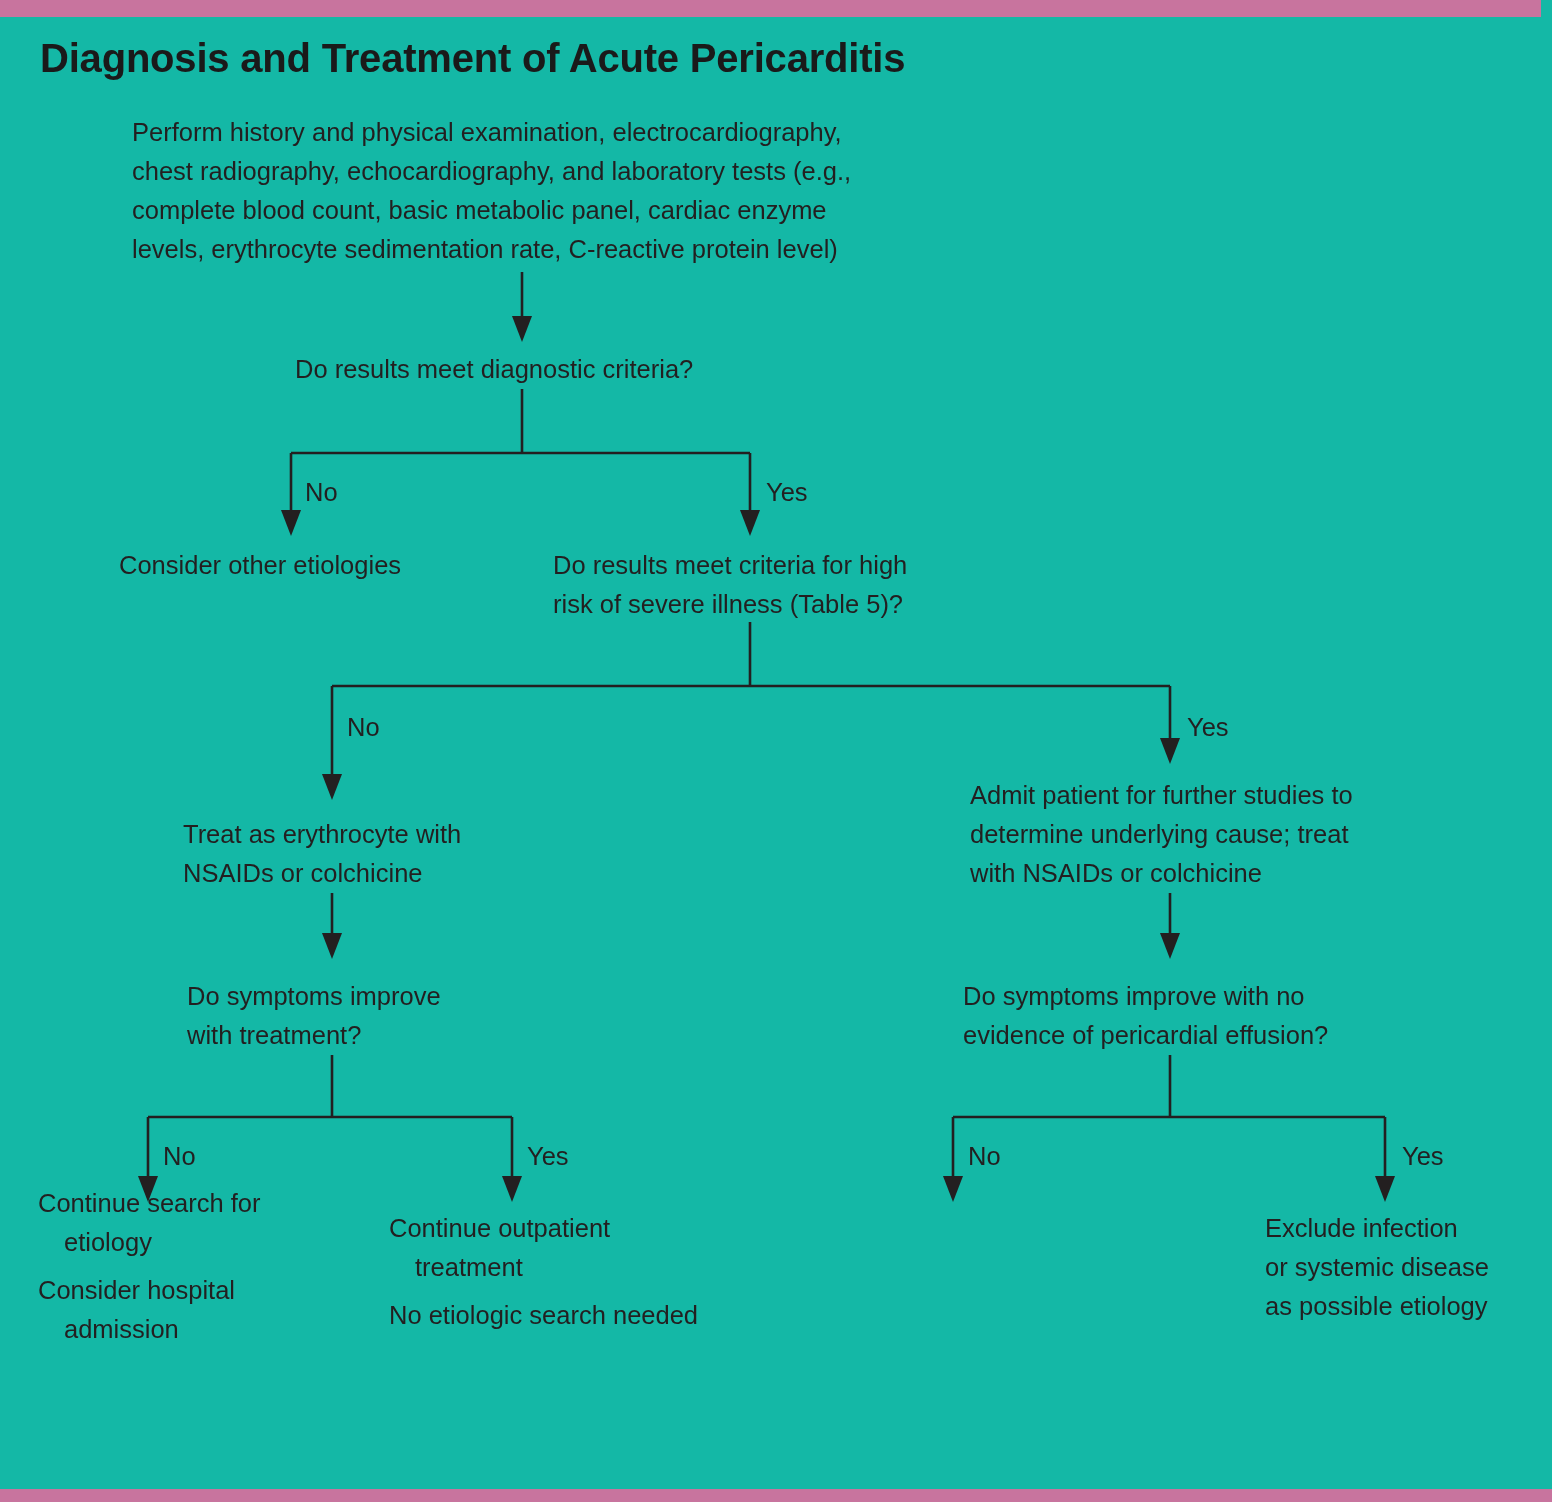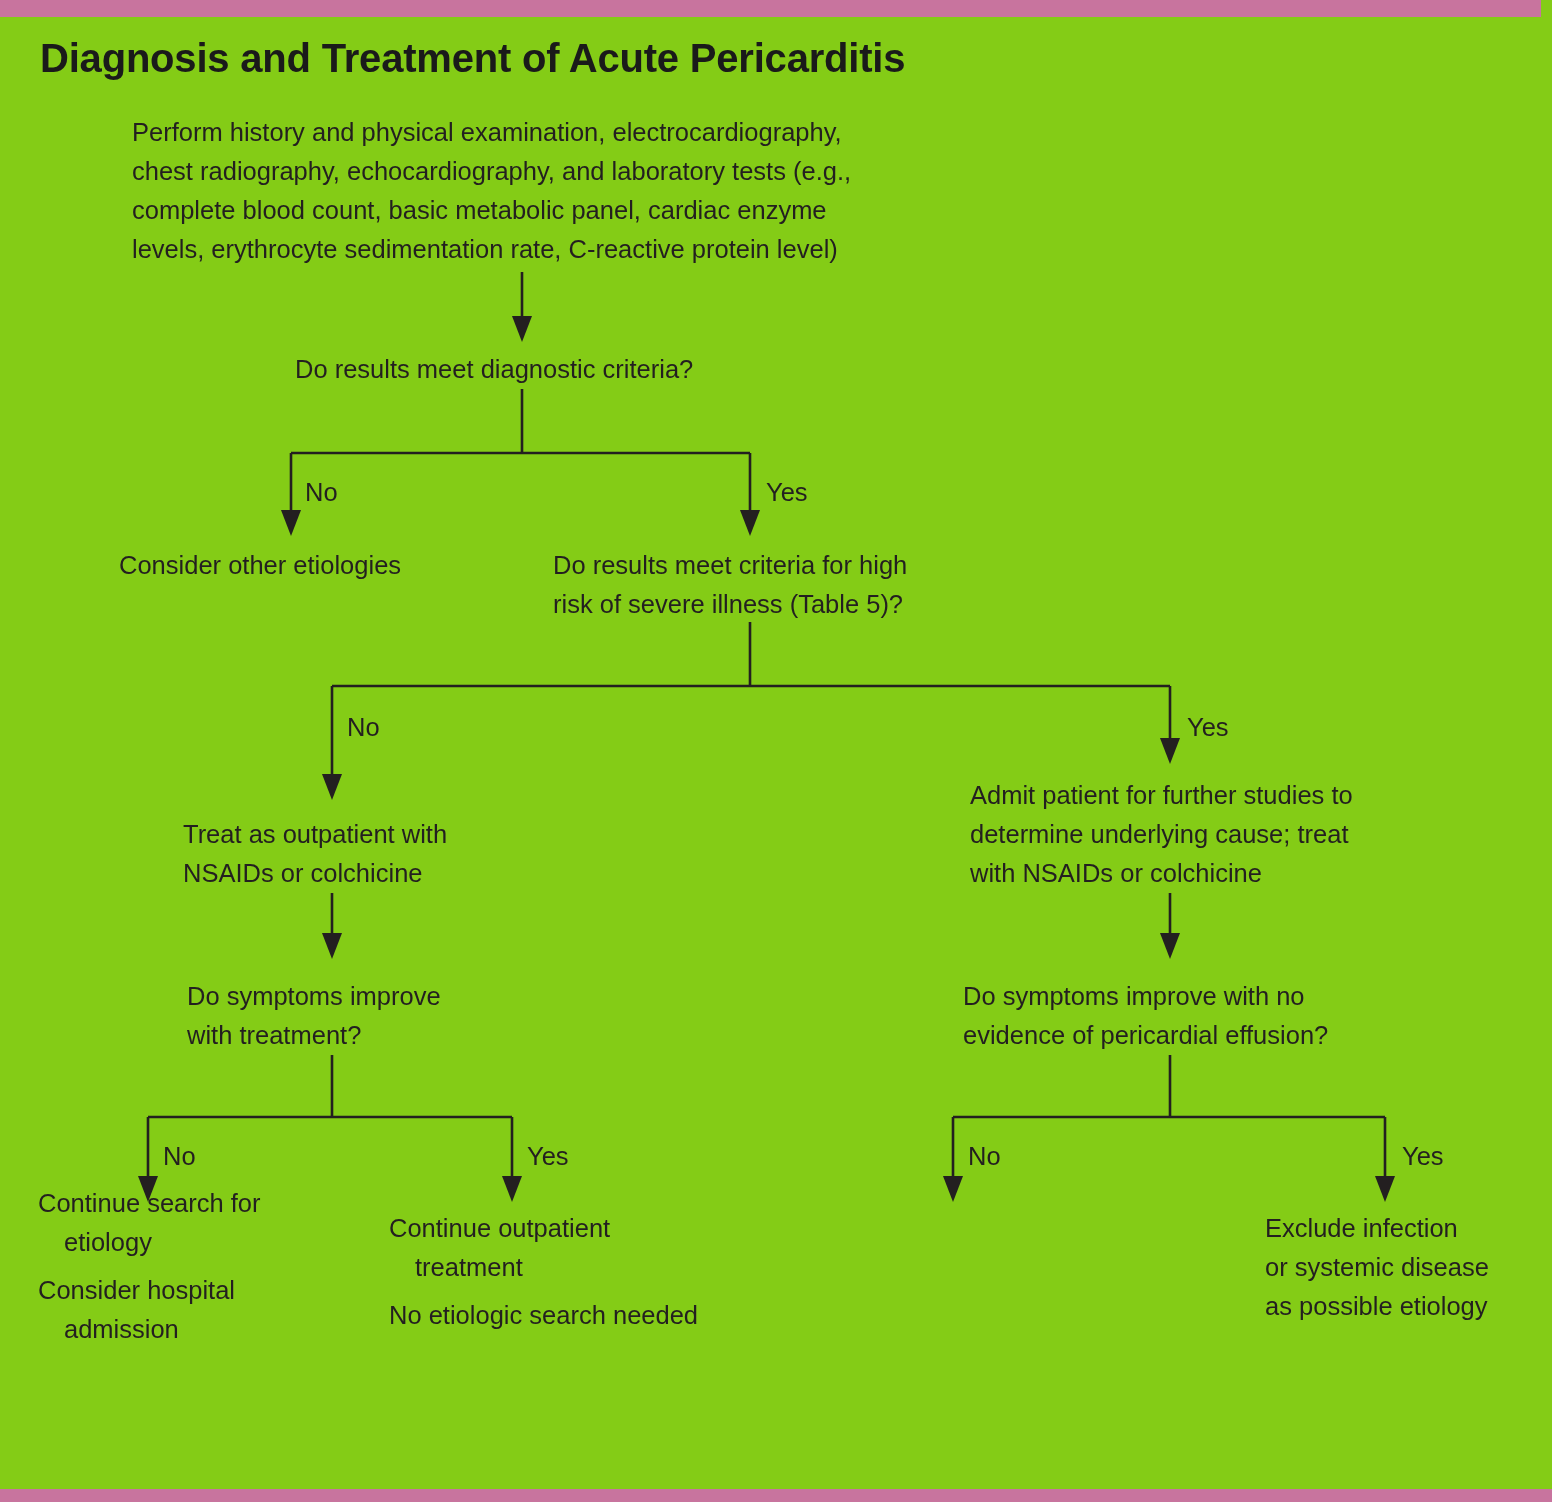--- a/index.html
+++ b/index.html
@@ -11,21 +11,21 @@
     width: 1552px;
     height: 1502px;
     font-family: "Liberation Sans", sans-serif;
     color: #231f20;
     overflow: hidden;
   }
   #page {
     position: relative;
     width: 1552px;
     height: 1502px;
-    background: #84cc16;
+    background: #14b8a6;
     box-sizing: border-box;
   }
 
   
   .rule-top {
     position: absolute;
     left: 0;
     top: 0;
     width: 1541px;
     height: 17px;
@@ -160,21 +160,21 @@
 complete blood count, basic metabolic panel, cardiac enzyme
 levels, erythrocyte sedimentation rate, C-reactive protein level)</div>
 
   <div class="node left" style="left:295px; top:350px; width:520px;">Do results meet diagnostic criteria?</div>
 
   <div class="node left" style="left:119px; top:546px; width:400px;">Consider other etiologies</div>
 
   <div class="node left" style="left:553px; top:546px; width:470px;">Do results meet criteria for high
 risk of severe illness (Table 5)?</div>
 
-  <div class="node left" style="left:183px; top:815px; width:360px;">Treat as outpatient with
+  <div class="node left" style="left:183px; top:815px; width:360px;">Treat as erythrocyte with
 NSAIDs or colchicine</div>
 
   <div class="node left" style="left:970px; top:776px; width:470px;">Admit patient for further studies to
 determine underlying cause; treat
 with NSAIDs or colchicine</div>
 
   <div class="node left" style="left:187px; top:977px; width:330px;">Do symptoms improve
 with treatment?</div>
 
   <div class="node left" style="left:963px; top:977px; width:430px;">Do symptoms improve with no

